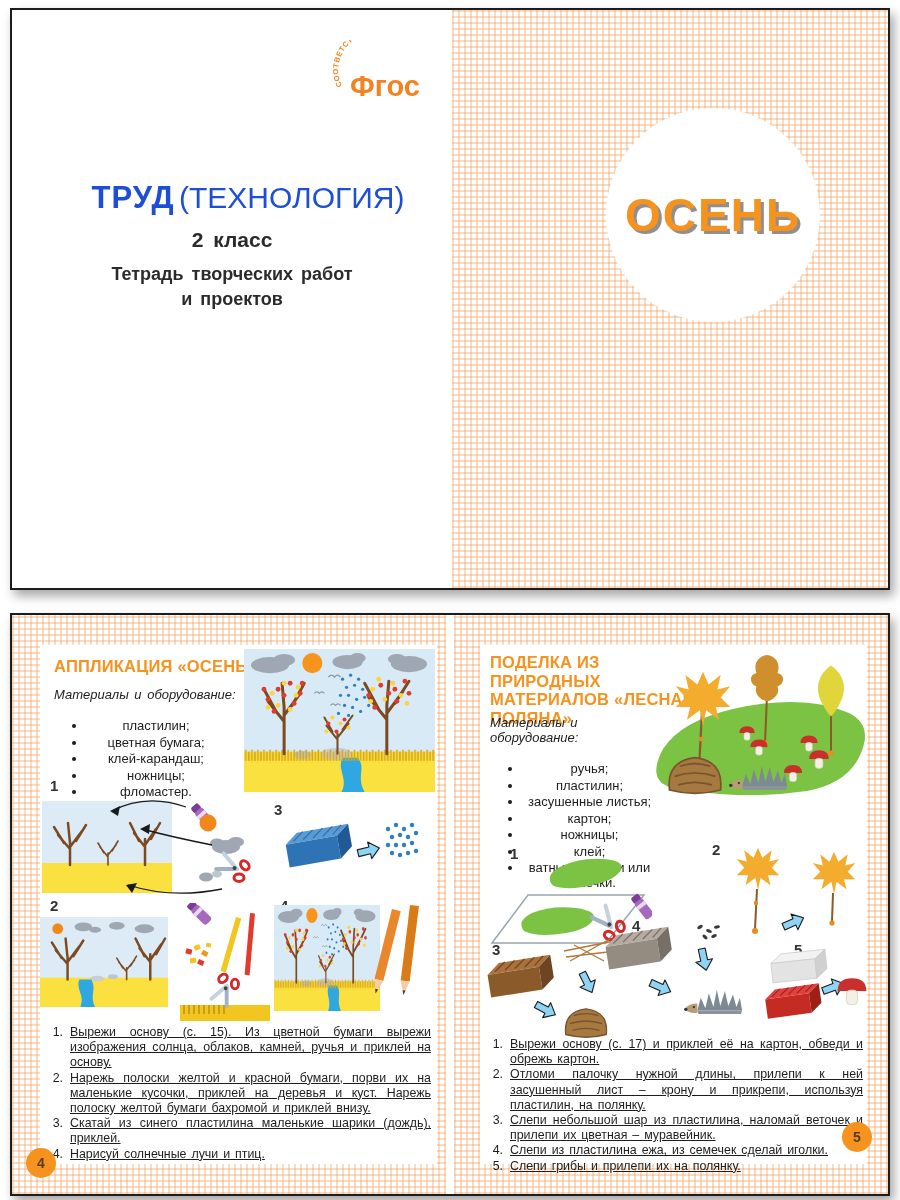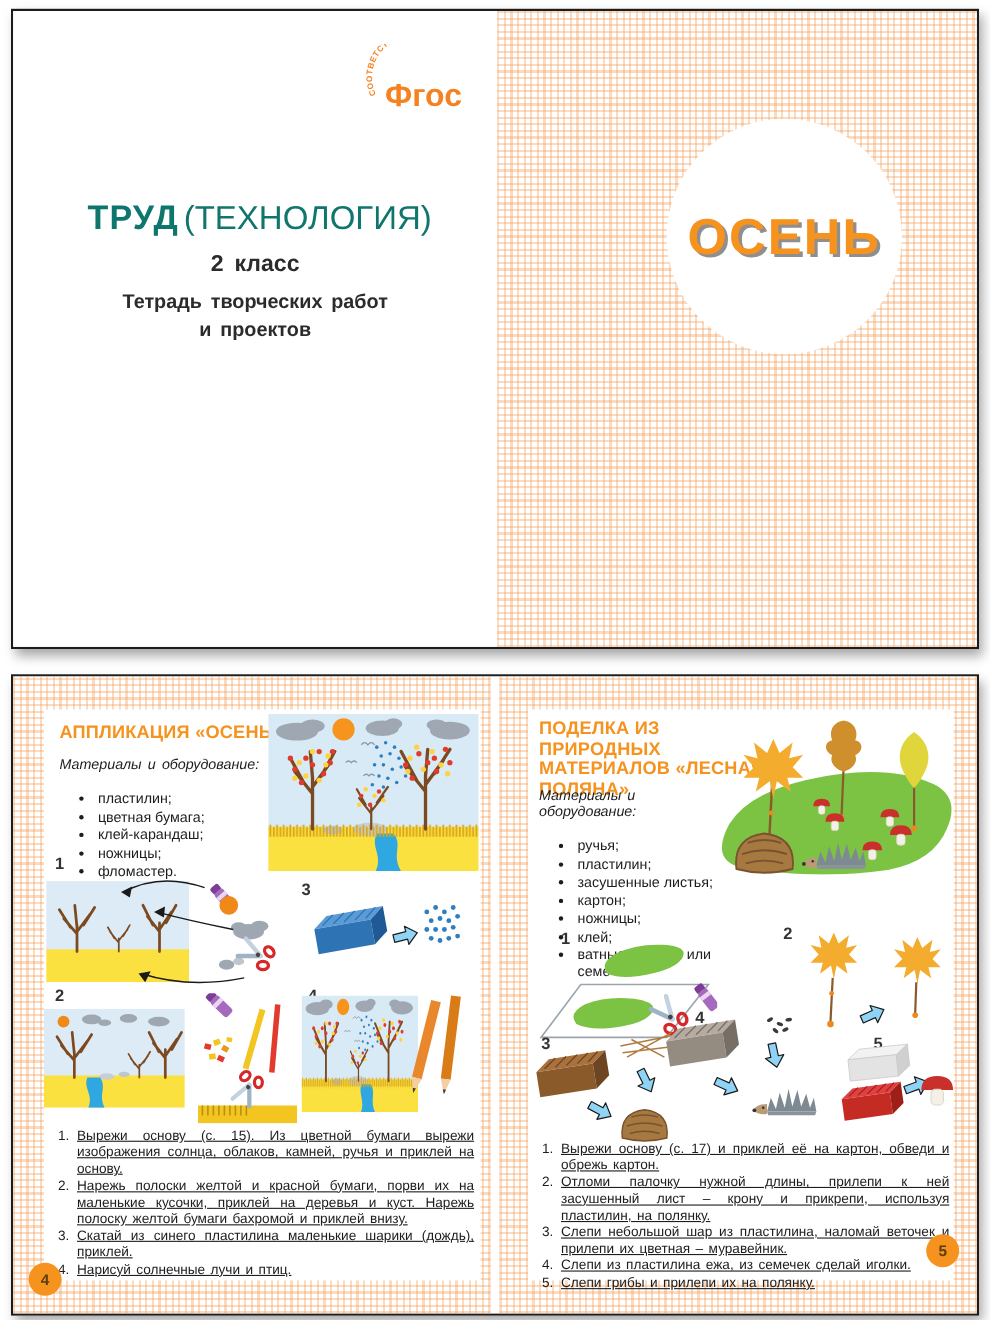--- a/index.html
+++ b/index.html
@@ -18,21 +18,21 @@
       repeating-linear-gradient(0deg, rgba(244,160,92,.38) 0 2px, rgba(255,255,255,0) 2px 6px),
       repeating-linear-gradient(90deg, rgba(244,160,92,.38) 0 2px, rgba(255,255,255,0) 2px 6px);
   }
   
   #cover{left:10px;top:8px;width:876px;height:578px;display:flex;}
   .cover-left{width:440px;position:relative;background:#fff;}
   .cover-right{flex:1;position:relative;}
   .fgos{position:absolute;left:318px;top:30px;}
   .author{position:absolute;left:0;top:96px;width:100%;text-align:center;
     font-size:15px;letter-spacing:1px;color:#2b2b2b;}
-  .booktitle{position:absolute;left:4px;top:170px;width:100%;text-align:center;color:#0f766e;}
+  .booktitle{position:absolute;left:16px;top:170px;width:100%;text-align:center;color:#1d4ed8;}
   .booktitle .t1{font-weight:bold;font-size:31px;letter-spacing:1px;}
   .booktitle .t2{font-size:30px;}
   .grade{position:absolute;left:0;top:218px;width:100%;text-align:center;
     font-size:21px;font-weight:bold;color:#2b2b2b;word-spacing:4px;}
   .subtitle{position:absolute;left:0;top:252px;width:100%;text-align:center;
     font-size:18px;font-weight:bold;line-height:25px;color:#2b2b2b;word-spacing:3px;}
   .imprint{position:absolute;left:0;bottom:26px;width:100%;display:flex;
     justify-content:center;align-items:center;gap:6px;}
   .imprint .city{font-size:12px;letter-spacing:1px;color:#2b2b2b;}
   .season-circle{position:absolute;left:110px;top:98px;width:214px;height:214px;
@@ -43,21 +43,21 @@
   #inner{left:10px;top:613px;width:876px;height:579px;display:flex;background:#fff;}
   .page{position:relative;width:434px;height:100%;}
   .gutter{width:8px;background:#fff;}
   .content{position:absolute;background:#fff;}
   #contentL{left:28px;top:30px;width:397px;height:519px;}
   #contentR{left:26px;top:30px;width:387px;height:519px;}
   .phead{position:absolute;color:#F6921E;font-weight:bold;font-size:16.5px;
     letter-spacing:0.2px;line-height:18.5px;}
   .mats{position:absolute;font-size:13px;line-height:15px;}
   .mats .lbl{font-style:italic;margin-bottom:4px;word-spacing:2px;}
-  .mats ul{margin:16px;padding-left:17px;}
+  .mats ul{margin:16px;padding-left:17px;text-align:center;}
   .mats li{margin:1.5px 0;padding-left:2px;}
   .instr{position:absolute;font-size:12.4px;line-height:15.2px;text-align:justify;word-spacing:1.5px;}
   .instr ol{margin:0;padding-left:20px;text-decoration:underline;}
   .instr li{padding-left:2px;}
   .slabel{position:absolute;font-size:15px;font-weight:bold;color:#333;}
   .abs{position:absolute;}
   .badge{position:absolute;width:30px;height:30px;border-radius:50%;background:#F6921E;
     color:#5b3d10;font-weight:bold;font-size:14px;display:flex;align-items:center;justify-content:center;}
   .badge.bl{left:14px;bottom:16px;}
   .badge.br{right:16px;bottom:42px;}

